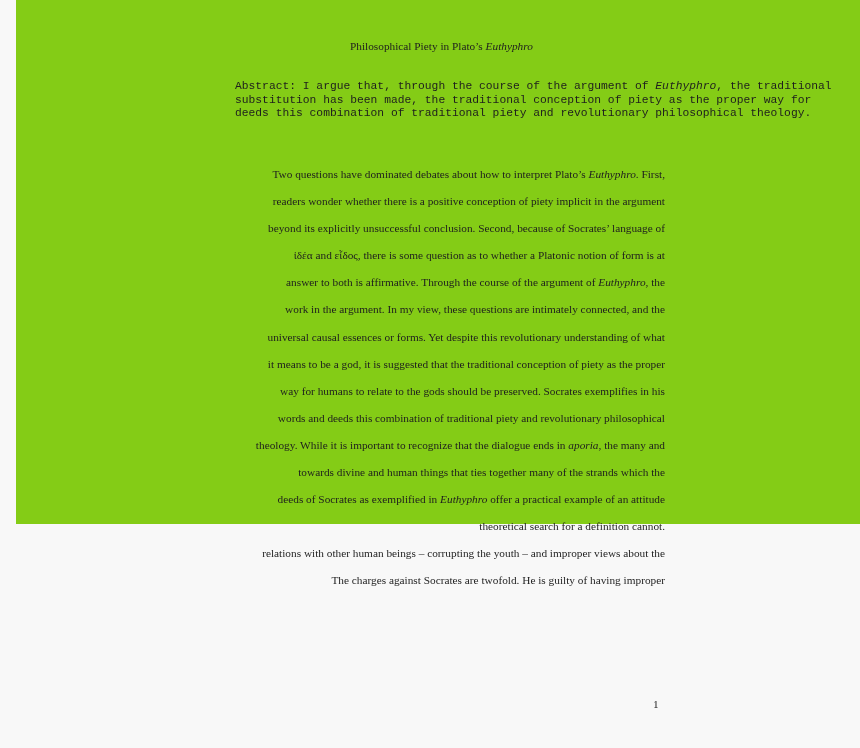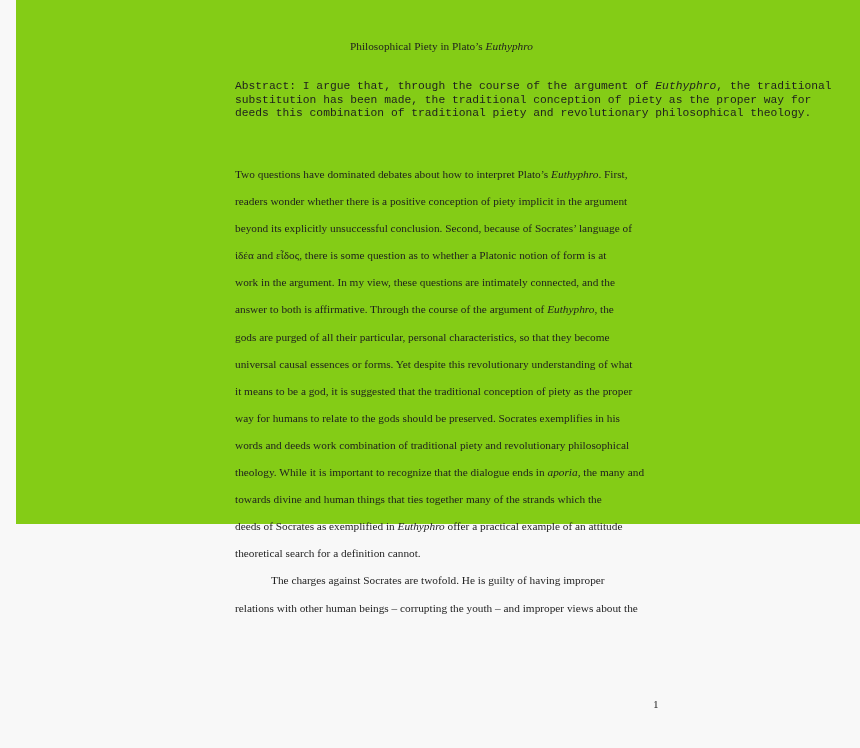--- a/index.html
+++ b/index.html
@@ -42,20 +42,21 @@
       white-space: nowrap;
       display: block;
     }
     .body {
       position: absolute;
       left: 219px;
       top: 161px;
       width: 430px;
       font-size: 11.3px;
       line-height: 27.1px;
+      text-align: right;
     }
     .body .indent {
       padding-left: 36px;
     }
     em { font-style: italic; }
     .page-number {
       position: absolute;
       left: 637px;
       top: 697px;
       font-size: 11.3px;
@@ -73,30 +74,29 @@
     <span class="line"><span>Abstract: I argue that, through the course of the argument of </span><em>Euthyphro</em><span>, the traditional</span></span>
     <span class="line"><span>substitution has been made, the traditional conception of piety as the proper way for</span></span>
     <span class="line"><span>deeds this combination of traditional piety and revolutionary philosophical theology.</span></span>
   </div>
 
   <div class="body">
     <span class="line"><span>Two questions have dominated debates about how to interpret Plato’s </span><em>Euthyphro</em><span>.  First,</span></span>
     <span class="line"><span>readers wonder whether there is a positive conception of piety implicit in the argument</span></span>
     <span class="line"><span>beyond its explicitly unsuccessful conclusion.  Second, because of Socrates’ language of</span></span>
     <span class="line"><span>ἰδέα and εἶδος,  there is some question as to whether  a Platonic notion of form is at</span></span>
+    <span class="line"><span>answer to both is affirmative.  Through the course of the argument of </span><em>Euthyphro</em><span>, the</span></span>
     <span class="line"><span>work in the argument.  In my view, these questions are intimately connected, and the</span></span>
-    <span class="line"><span>answer to both is affirmative.  Through the course of the argument of </span><em>Euthyphro</em><span>, the</span></span>
-    <span class="line"><span>gods are purged of all their particular, personal characteristics, so that they become</span></span>
     <span class="line"><span>universal causal essences or forms.  Yet despite this revolutionary understanding of what</span></span>
     <span class="line"><span>it means to be a god, it is suggested that the traditional conception of piety as the proper</span></span>
     <span class="line"><span>way for humans to relate to the gods should be preserved.  Socrates exemplifies in his</span></span>
-    <span class="line"><span>words and deeds work combination of traditional piety and revolutionary philosophical</span></span>
+    <span class="line"><span>words and deeds this combination of traditional piety and revolutionary philosophical</span></span>
     <span class="line"><span>theology.  While it is important to recognize that the dialogue ends in </span><em>aporia</em><span>, the many and</span></span>
     <span class="line"><span>towards divine and human things that ties together many of the strands which the</span></span>
     <span class="line"><span>deeds of Socrates as exemplified in </span><em>Euthyphro</em><span> offer a practical example of an attitude</span></span>
     <span class="line"><span>theoretical search for a definition cannot.</span></span>
+    <span class="line"><span>relations with other human beings – corrupting the youth – and improper views about the</span></span>
     <span class="line indent"><span>The charges against Socrates are twofold.  He is guilty of having improper</span></span>
-    <span class="line"><span>relations with other human beings – corrupting the youth – and improper views about the</span></span>
   </div>
 
   <div class="page-number">1</div>
 
 </div>
 
 </body></html>

